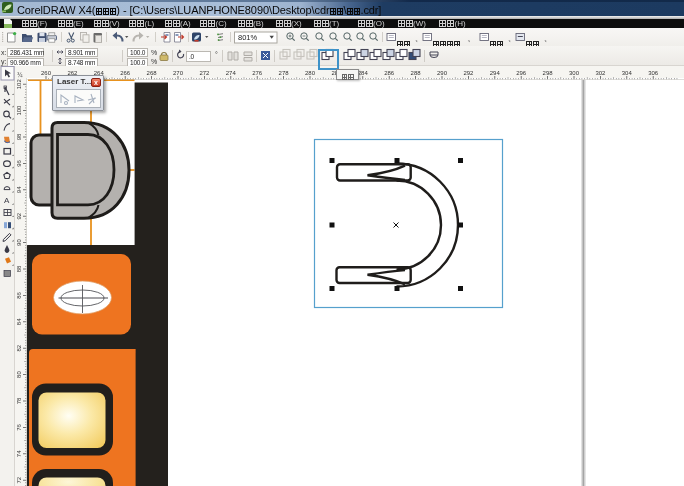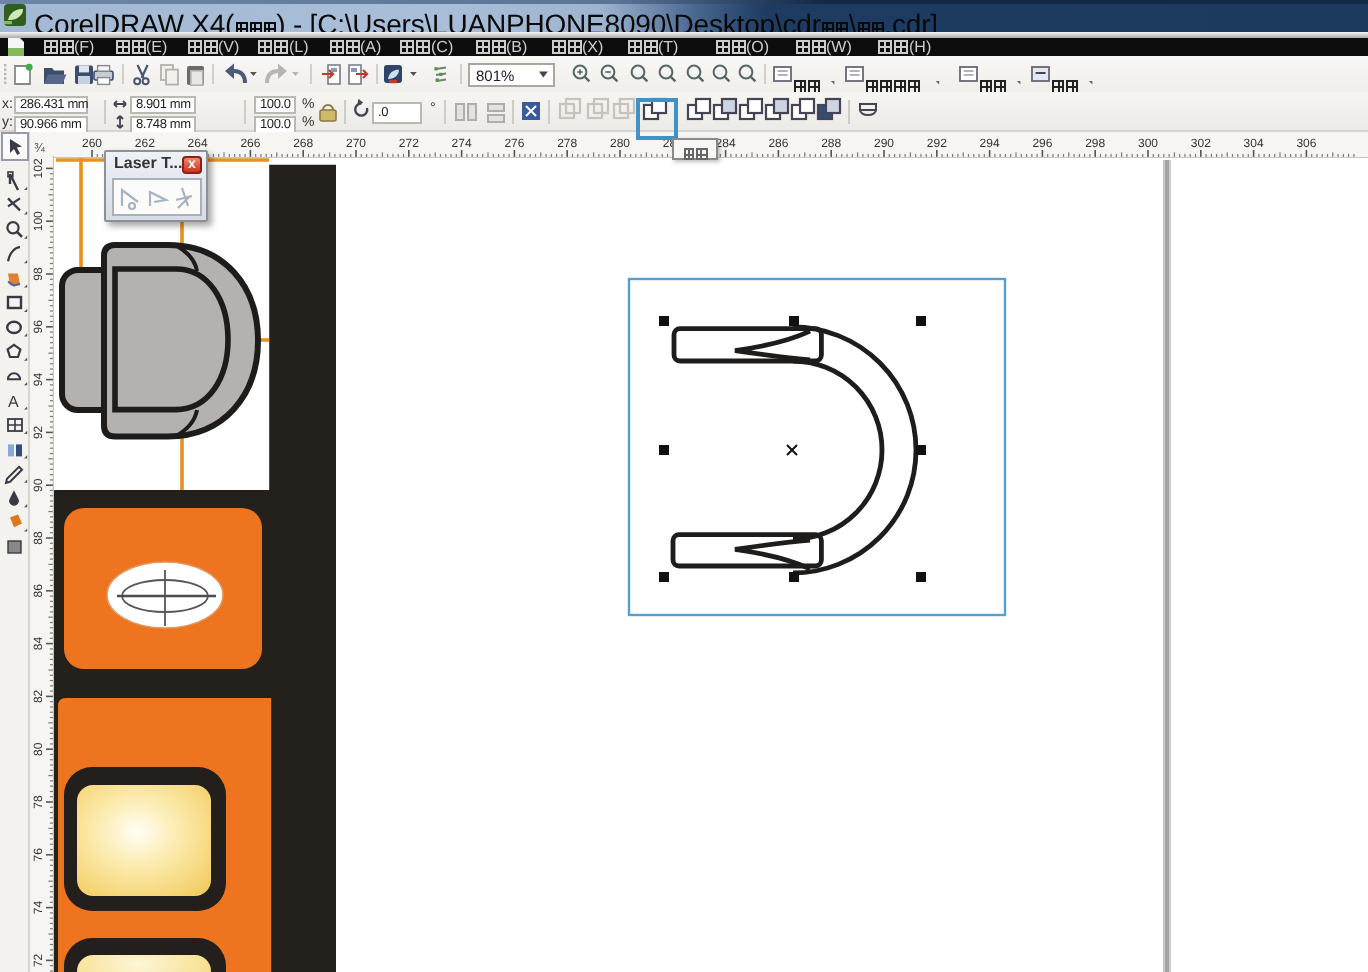--- a/index.html
+++ b/index.html
@@ -10,21 +10,21 @@
  linear-gradient(currentColor,currentColor) 0 0/100% 1px no-repeat,
  linear-gradient(currentColor,currentColor) 0 54%/100% 1px no-repeat,
  linear-gradient(currentColor,currentColor) 0 100%/100% 1px no-repeat,
  linear-gradient(currentColor,currentColor) 0 0/1px 100% no-repeat,
  linear-gradient(currentColor,currentColor) 52% 0/1px 100% no-repeat,
  linear-gradient(currentColor,currentColor) 100% 0/1px 100% no-repeat;}
 .cjs{width:6px;height:6.5px;}
 #title{left:0;top:0;width:684px;height:16px;
 background:linear-gradient(90deg,#a3b8d2 0%,#a9bed8 32%,#9db3cf 44%,#47658e 51%,#1e3c62 56%,#1c3a60 100%);}
 #title:before{content:"";position:absolute;left:0;top:0;width:684px;height:2px;background:linear-gradient(90deg,#6d86a6 0%,#5a7495 45%,#12294a 60%,#122a4a 100%);}
-#ttext{position:absolute;left:17px;top:3.5px;font-size:14px;color:#090909;white-space:nowrap;letter-spacing:-0.1px;}
+#ttext{position:absolute;left:17px;top:3.5px;font-size:11px;color:#090909;white-space:nowrap;letter-spacing:-0.1px;}
 #silver{left:0;top:15.5px;width:684px;height:3px;background:linear-gradient(#f4f4f4,#ababab);}
 #menu{left:0;top:18.5px;width:684px;height:9.5px;background:#0d0d0d;color:#dedede;font-size:8px;}
 #menu .mi{position:absolute;top:0.5px;white-space:nowrap;opacity:0.92;}
 #tb1{left:0;top:28px;width:684px;height:26px;background:linear-gradient(#f8f7f5,#edebe7);border-bottom:1px solid #dddad4;}
 #tb2{left:0;top:46px;width:684px;height:20px;background:linear-gradient(#f6f5f2,#eceae6);border-bottom:1px solid #d8d5d0;}
 .fld{position:absolute;background:#fff;border:1px solid #bbb8b2;font-size:6.5px;color:#222;padding-left:2px;white-space:nowrap;letter-spacing:-0.2px;}
 .lbl{position:absolute;font-size:7px;color:#333;}
 #hrule{left:0;top:66px;width:684px;height:12px;background:#f6f5f1;}
 #toolbox{left:0;top:66px;width:15px;height:420px;background:#f3f2ee;border-right:1px solid #d8d5d0;}
 #vrule{left:15px;top:78px;width:12px;height:408px;background:#f6f5f1;}

